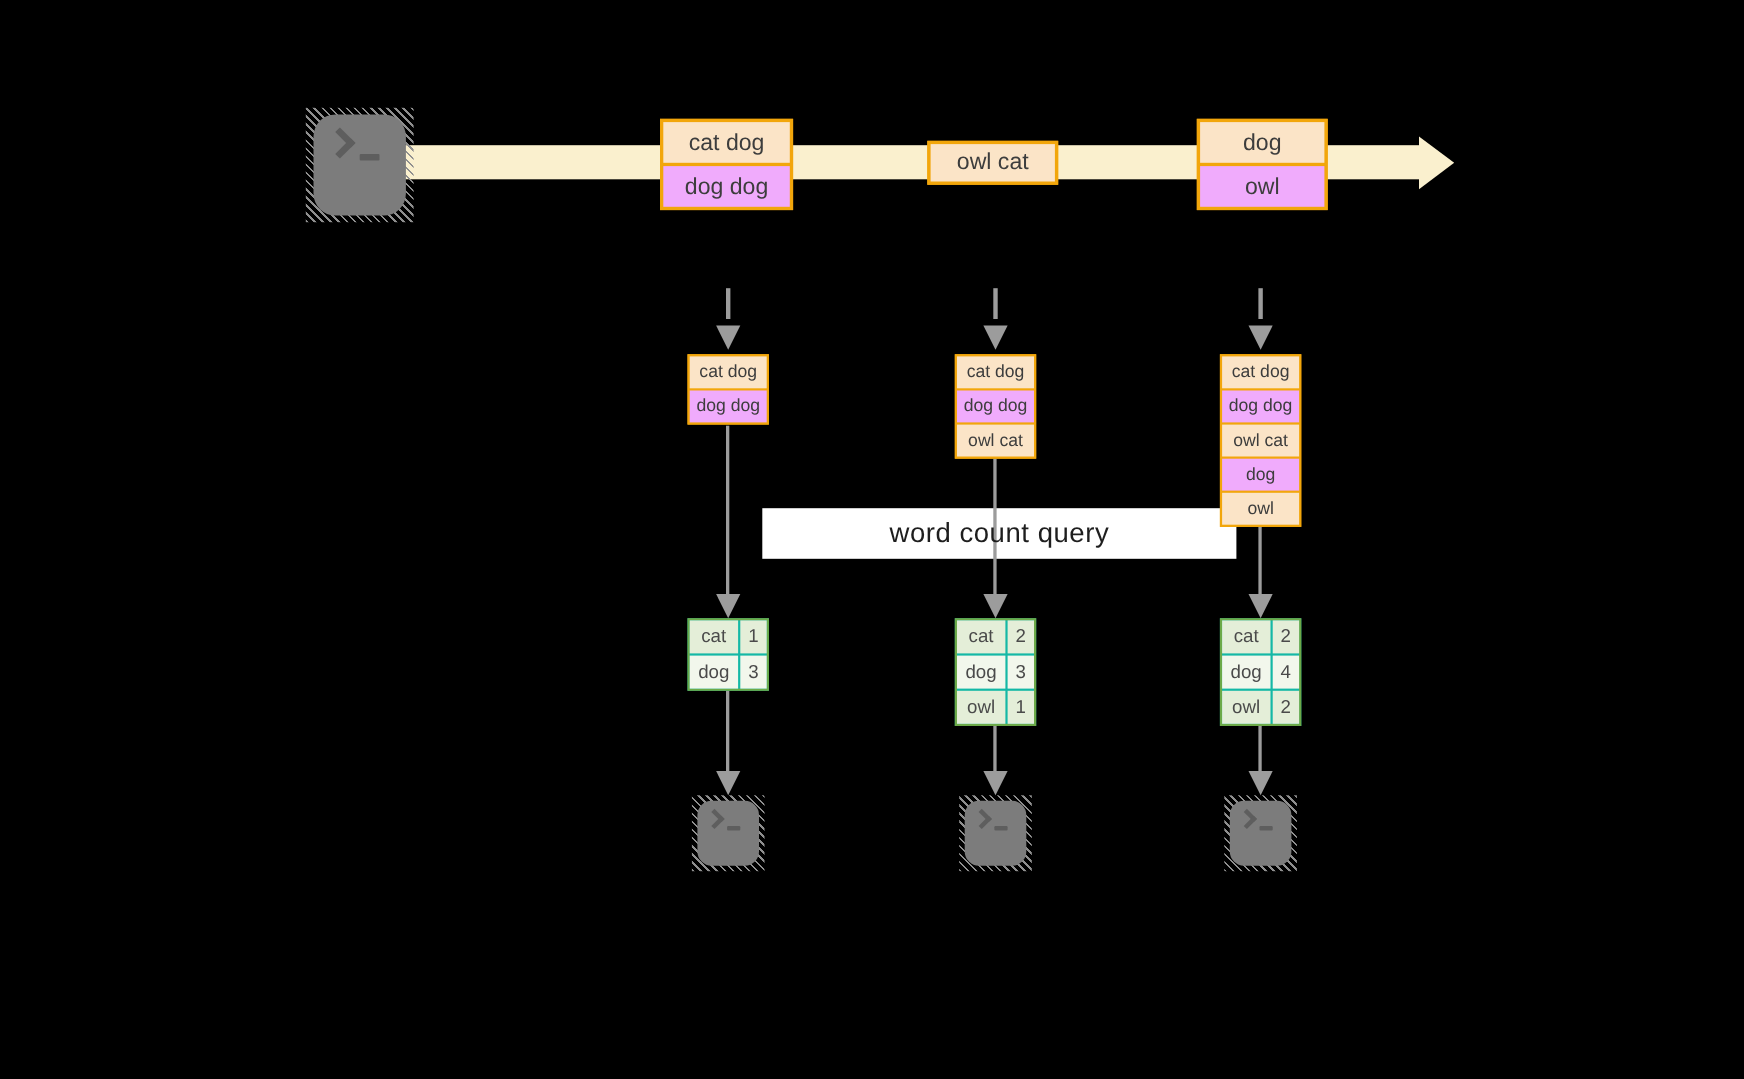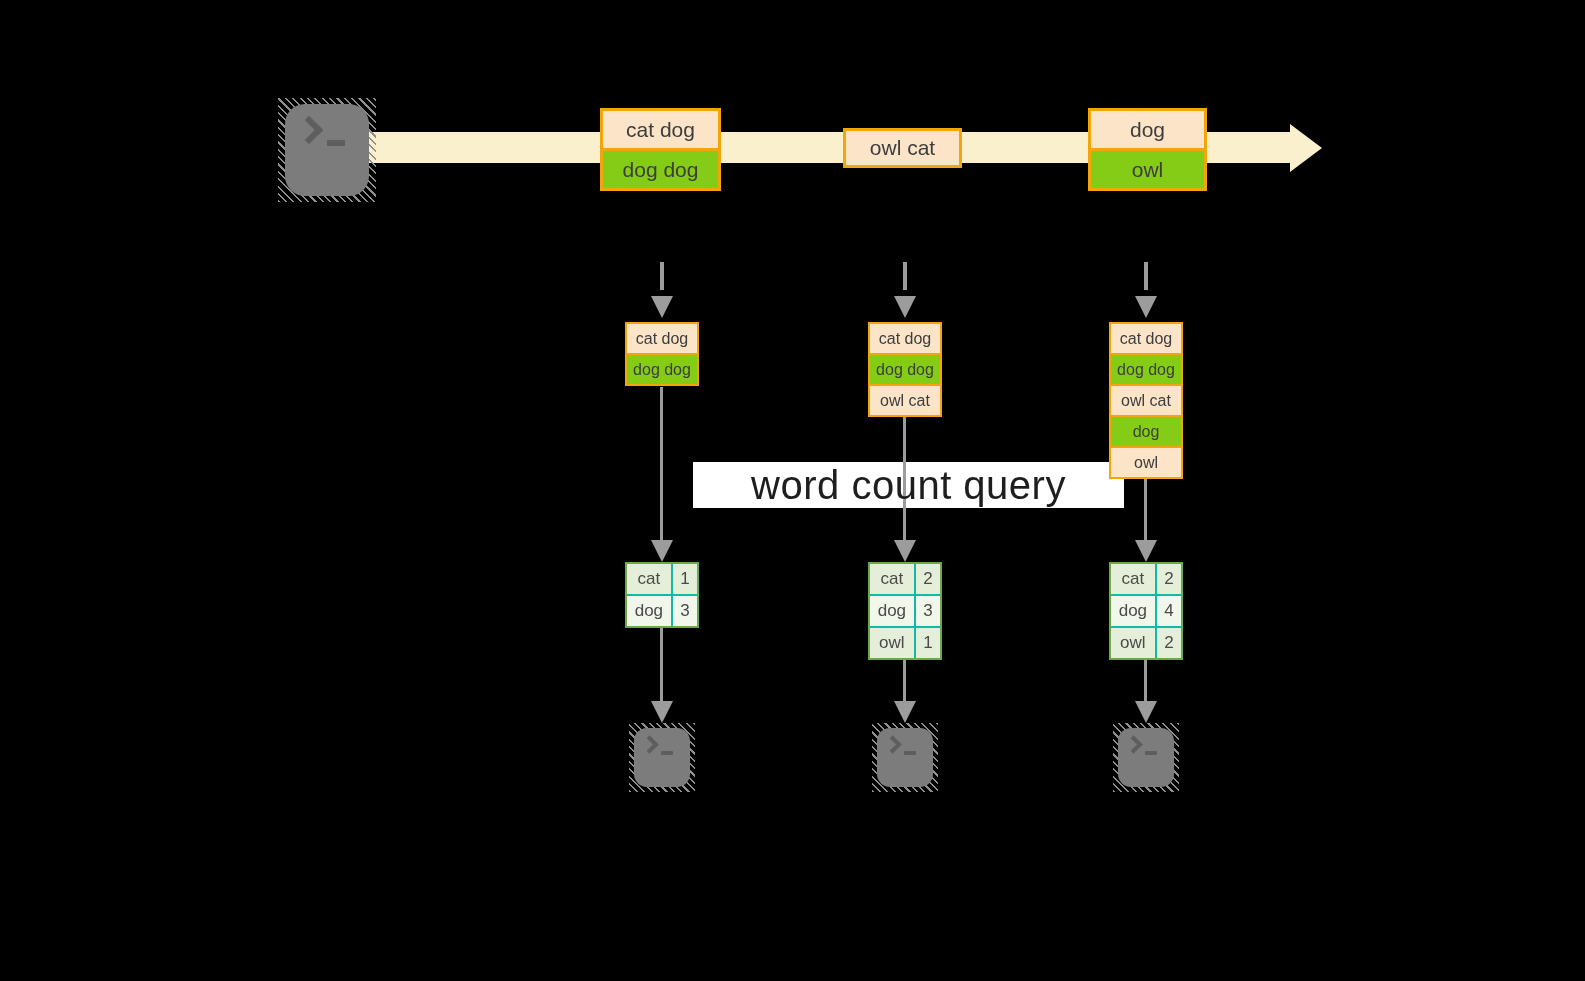--- a/index.html
+++ b/index.html
@@ -21,31 +21,31 @@
 
   
   .obox{position:absolute;border:3px solid #f2a60b;box-sizing:border-box;background:#f2a60b;}
   .obox .cell{display:block;text-align:center;color:#3d3d3d;overflow:hidden;}
   .obox .cell + .cell{margin-top:3px;}
   .ev .cell{width:115px;height:37px;line-height:37px;font-size:21px;}
   .stack{border-width:2px;}
   .stack .cell{width:70px;height:29px;line-height:29px;font-size:16px;}
   .stack .cell + .cell{margin-top:2px;}
   .fill-a{background:#fbe4c7;}
-  .fill-b{background:#84cc16;}
+  .fill-b{background:#f0abfc;}
 
   
   .vline{position:absolute;width:3px;background:#9c9c9c;}
   .vdash{position:absolute;width:4px;background:#9c9c9c;}
   .tri-down{position:absolute;width:0;height:0;border-left:11px solid transparent;border-right:11px solid transparent;border-top:22px solid #9c9c9c;}
 
   
   .banner{position:absolute;background:#ffffff;}
   .banner-text{position:absolute;display:flex;align-items:center;justify-content:center;
-    color:#1e1e1e;font-size:40px;letter-spacing:0.5px;}
+    color:#1e1e1e;font-size:25px;letter-spacing:0.5px;}
 
   
   .gtable{position:absolute;border:2px solid #6caa49;box-sizing:border-box;background:#14b8a6;}
   .grow{display:flex;}
   .grow + .grow{margin-top:2px;}
   .gword{width:45px;height:30px;line-height:30px;text-align:center;color:#4a4a4a;font-size:17px;}
   .gcount{width:25px;height:30px;line-height:30px;text-align:center;color:#4a4a4a;font-size:17px;margin-left:2px;}
   .grow-a .gword,.grow-a .gcount{background:#e4eed8;}
   .grow-b .gword,.grow-b .gcount{background:#f2f7ec;}
 </style>

